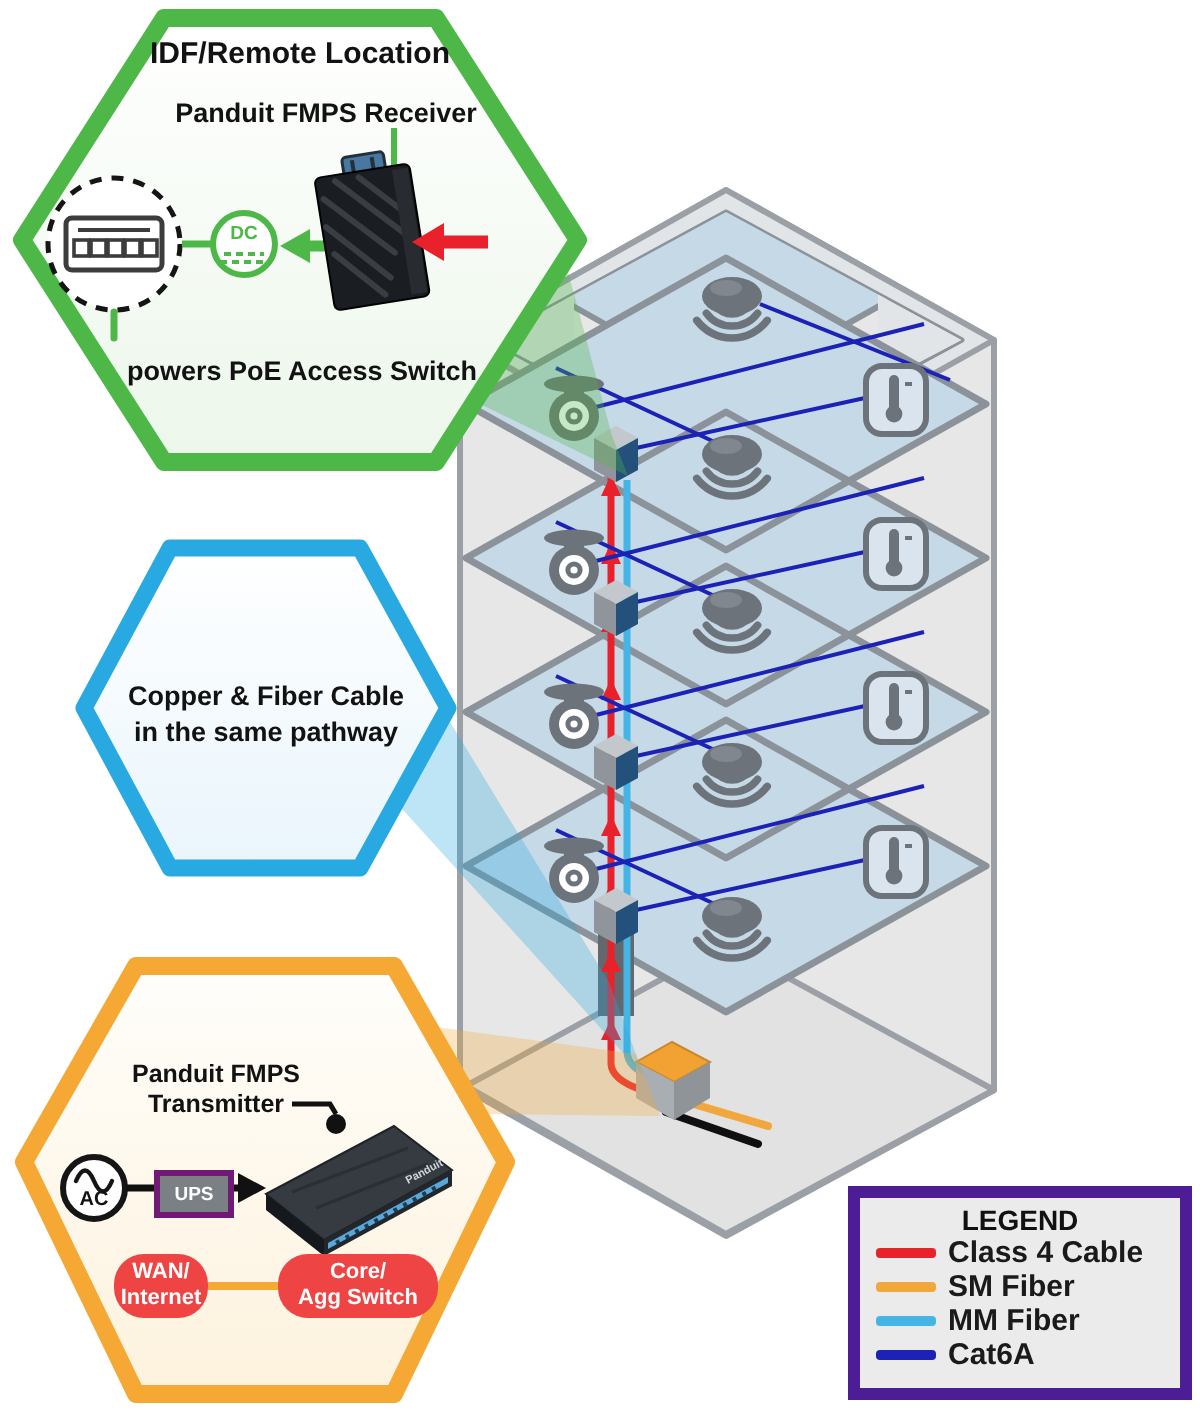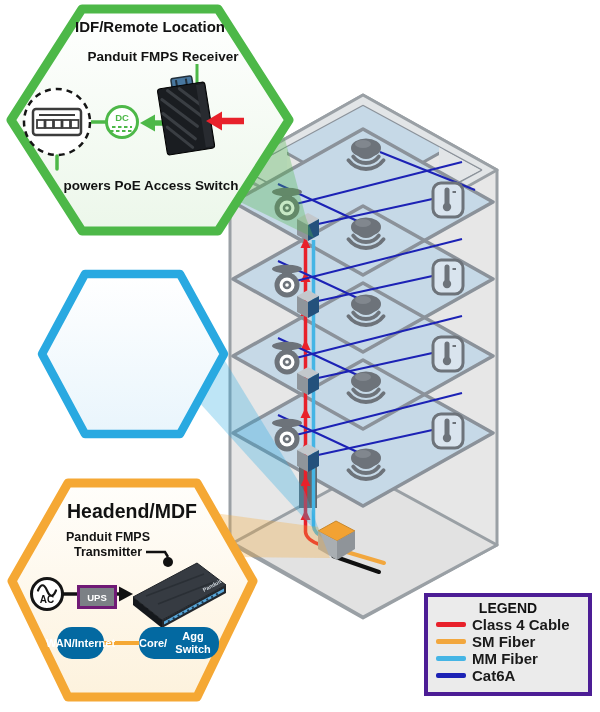--- a/index.html
+++ b/index.html
@@ -1,26 +1,26 @@
 <!DOCTYPE html>
 <html><head>
 <meta charset="utf-8">
 <style>
   html,body{margin:0;padding:0;background:#fff;}
   .page{position:relative;width:600px;height:712px;background:#ffffff;overflow:hidden;
         font-family:"Liberation Sans",sans-serif;}
   svg{position:absolute;left:0;top:0;}
   .t{position:absolute;transform:translate(-50%,-50%);font-weight:bold;color:#121212;
      white-space:nowrap;text-align:center;line-height:1.15;}
-  .box{position:absolute;display:flex;flex-direction:row;align-items:center;justify-content:center;
-       background:#0369a1;color:#fff;font-weight:bold;font-size:11px;line-height:13px;text-align:center;border-radius:15px;}
+  .box{position:absolute;display:flex;flex-direction:column;align-items:center;justify-content:center;
+       background:#ef4444;color:#fff;font-weight:bold;font-size:11px;line-height:13px;text-align:center;border-radius:15px;}
   .ups{position:absolute;display:flex;align-items:center;justify-content:center;background:#7b8085;
        border:3px solid #701a75;color:#fff;font-weight:bold;font-size:9.5px;}
   .legend{position:absolute;left:424px;top:593px;width:160px;height:95px;background:#ebebeb;
-          border:4px solid #4c1d95;}
+          border:6px solid #4c1d95;}
   .legend .lg-title{text-align:center;font-weight:bold;font-size:14px;margin-top:3px;color:#111;}
   .lg-row{display:flex;align-items:center;height:17px;padding-left:8px;}
   .lg-swatch{width:30px;height:4.5px;border-radius:2px;flex:0 0 auto;}
   .lg-label{font-size:15px;font-weight:bold;color:#1a1a1a;margin-left:6px;}
 </style>
 </head>
 <body>
 
 <div class="page">
 
@@ -295,22 +295,25 @@
 
     <line x1="104" y1="643" x2="139" y2="643" stroke="#f5a834" stroke-width="4"></line>
   </g>
 </svg>
 
 <div class="t" style="left:150px;top:27px;font-size:15px;">IDF/Remote Location</div>
 <div class="t" style="left:153px;top:57px;font-size:13.5px;margin-left:10px;">Panduit FMPS Receiver</div>
 <div class="t" style="left:122px;top:118px;font-size:9.5px;color:#4db848;">DC</div>
 <div class="t" style="left:151px;top:186px;font-size:13.5px;">powers PoE Access Switch</div>
 
-
-<div class="t" style="left:132px;top:511px;font-size:19.5px;">Headend/MDF</div>
+<div class="t" style="left:133px;top:357px;font-size:13.5px;line-height:17.5px;">
+  <span>Copper &amp; Fiber Cable</span><br>
+  <span>in the same pathway</span>
+</div>
+
 <div class="t" style="left:108px;top:545px;font-size:12.5px;line-height:15px;">
   <span>Panduit FMPS</span><br>
   <span>Transmitter</span>
 </div>
 <div class="t" style="left:47px;top:600px;font-size:10px;">AC</div>
 <div class="ups" style="left:77px;top:585px;width:34px;height:18px;">UPS</div>
 
 <div class="box" style="left:57px;top:627px;width:47px;height:32px;">
   <span>WAN/</span>
   <span>Internet</span>

